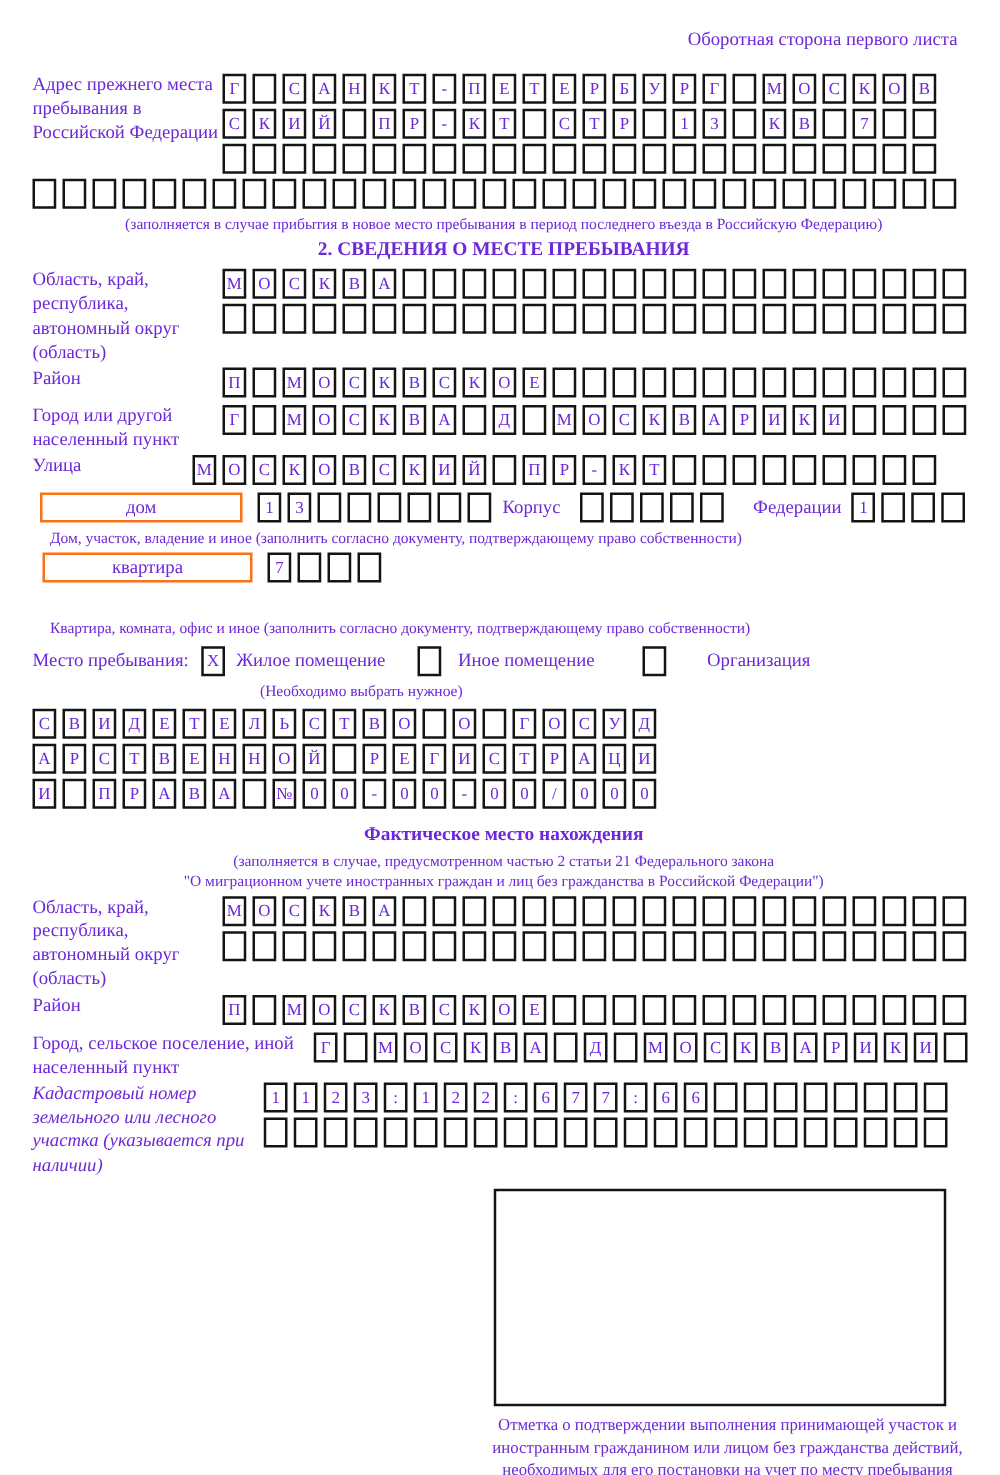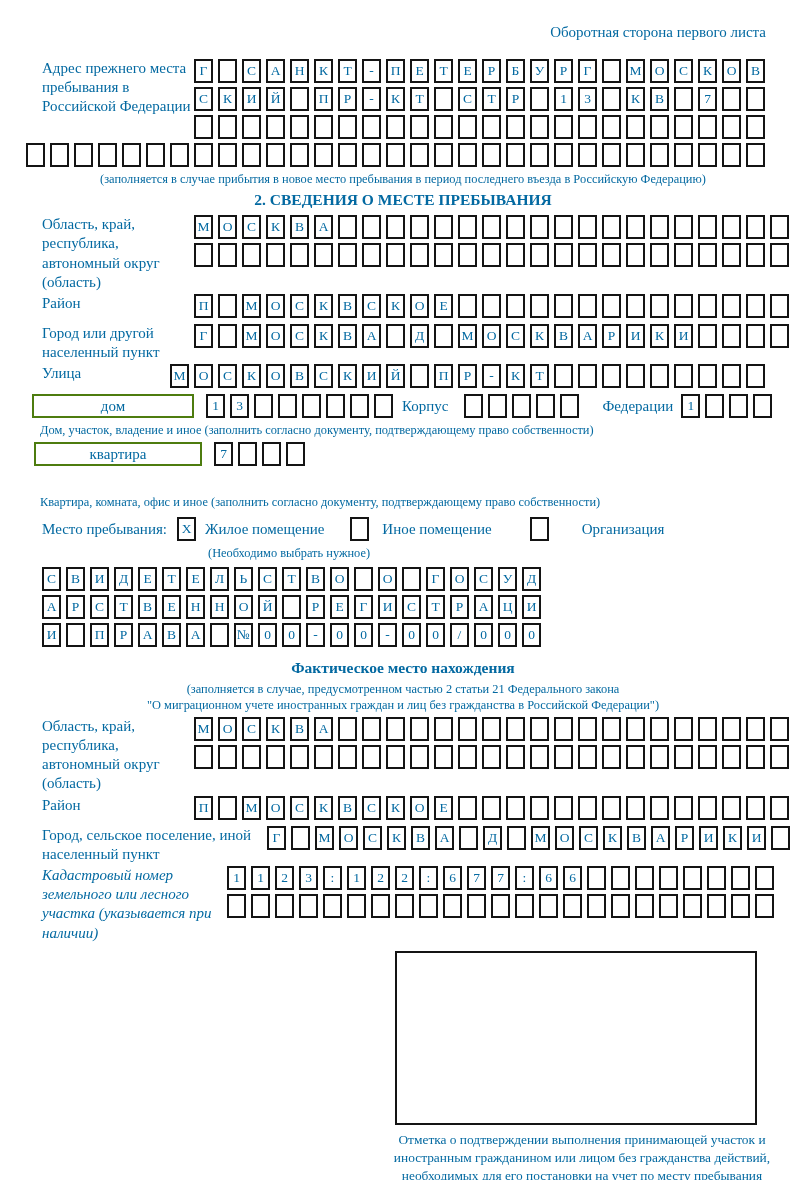--- a/index.html
+++ b/index.html
@@ -1,36 +1,36 @@
 <!DOCTYPE html>
 <html><head>
 <meta charset="utf-8">
 <style>
   html,body{margin:0;padding:0;background:#ffffff;}
   .page{
     width:800px;height:1180px;box-sizing:border-box;position:relative;
-    background:#ffffff;color:#0369a1;overflow:hidden;
+    background:#ffffff;color:#6d28d9;overflow:hidden;
     font-family:"Liberation Serif","DejaVu Serif",serif;
     padding:0 20px 0 26px;
   }
   .top-note{text-align:right;padding:24px 14px 0 0;font-size:15px;}
-  .row{display:flex;align-items:flex-start;margin-left:16px;}
+  .row{display:flex;align-items:flex-start;}
   .lbl{font-size:15px;line-height:1.28;flex:0 0 auto;}
   .cellcol{display:flex;flex-direction:column;}
   .cellrow{display:flex;flex-wrap:nowrap;margin-bottom:4px;}
   .cell{
     display:inline-flex;align-items:center;justify-content:center;
     width:15px;height:20px;border:2px solid #141414;margin-right:5px;
     font-size:13.5px;flex:0 0 auto;background:#fff;
   }
   .note{font-size:12.4px;line-height:1.3;}
   .center{text-align:center;}
   .h{font-weight:bold;font-size:15.5px;text-align:center;}
   .widebox{
-    box-sizing:border-box;border:2px solid #4d7c0f;height:24px;
+    box-sizing:border-box;border:2px solid #f97316;height:24px;
     display:flex;align-items:center;justify-content:center;
     font-size:15px;flex:0 0 auto;
   }
   .inline-lbl{font-size:15px;line-height:24px;flex:0 0 auto;}
   .stamp-box{border:2px solid #141414;width:358px;height:170px;margin:8px 0 0 369px;}
   .caption{width:420px;margin:6px 0 0 346px;text-align:center;font-size:13.4px;line-height:1.35;}
   .mt2{margin-top:2px;}.mt4{margin-top:4px;}.mt6{margin-top:6px;}.mt8{margin-top:8px;}
 </style>
 </head>
 <body>

